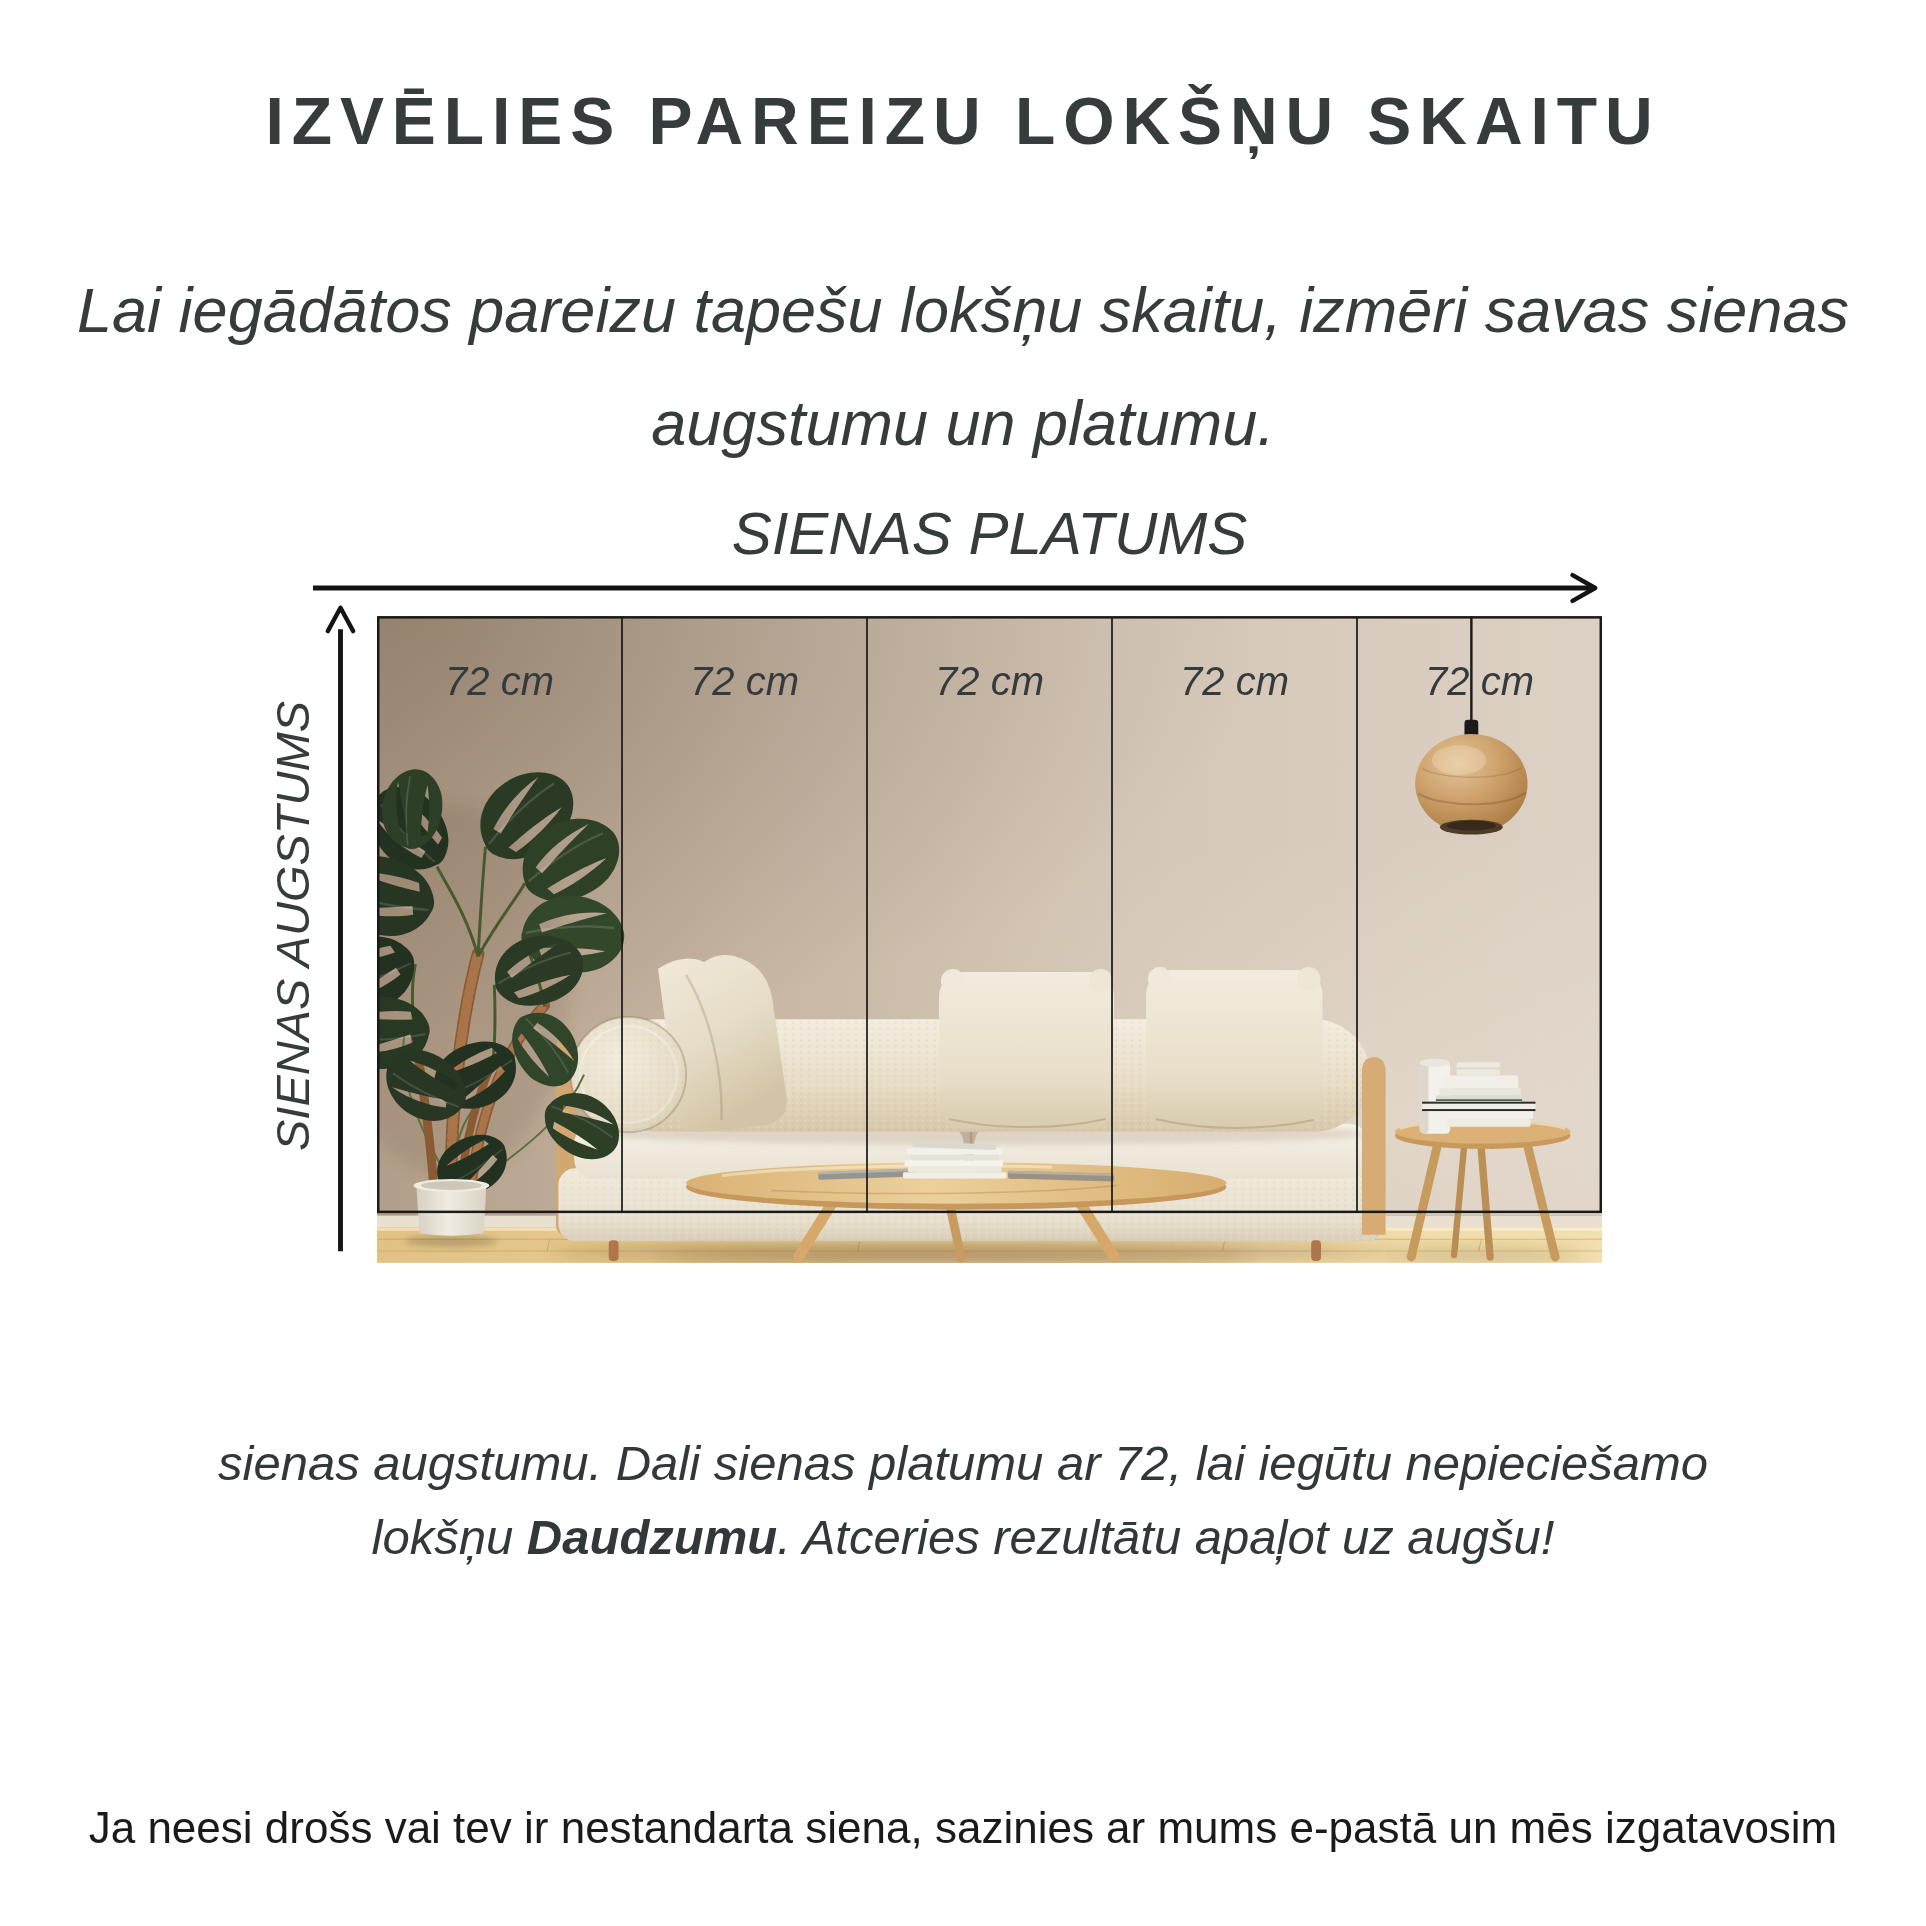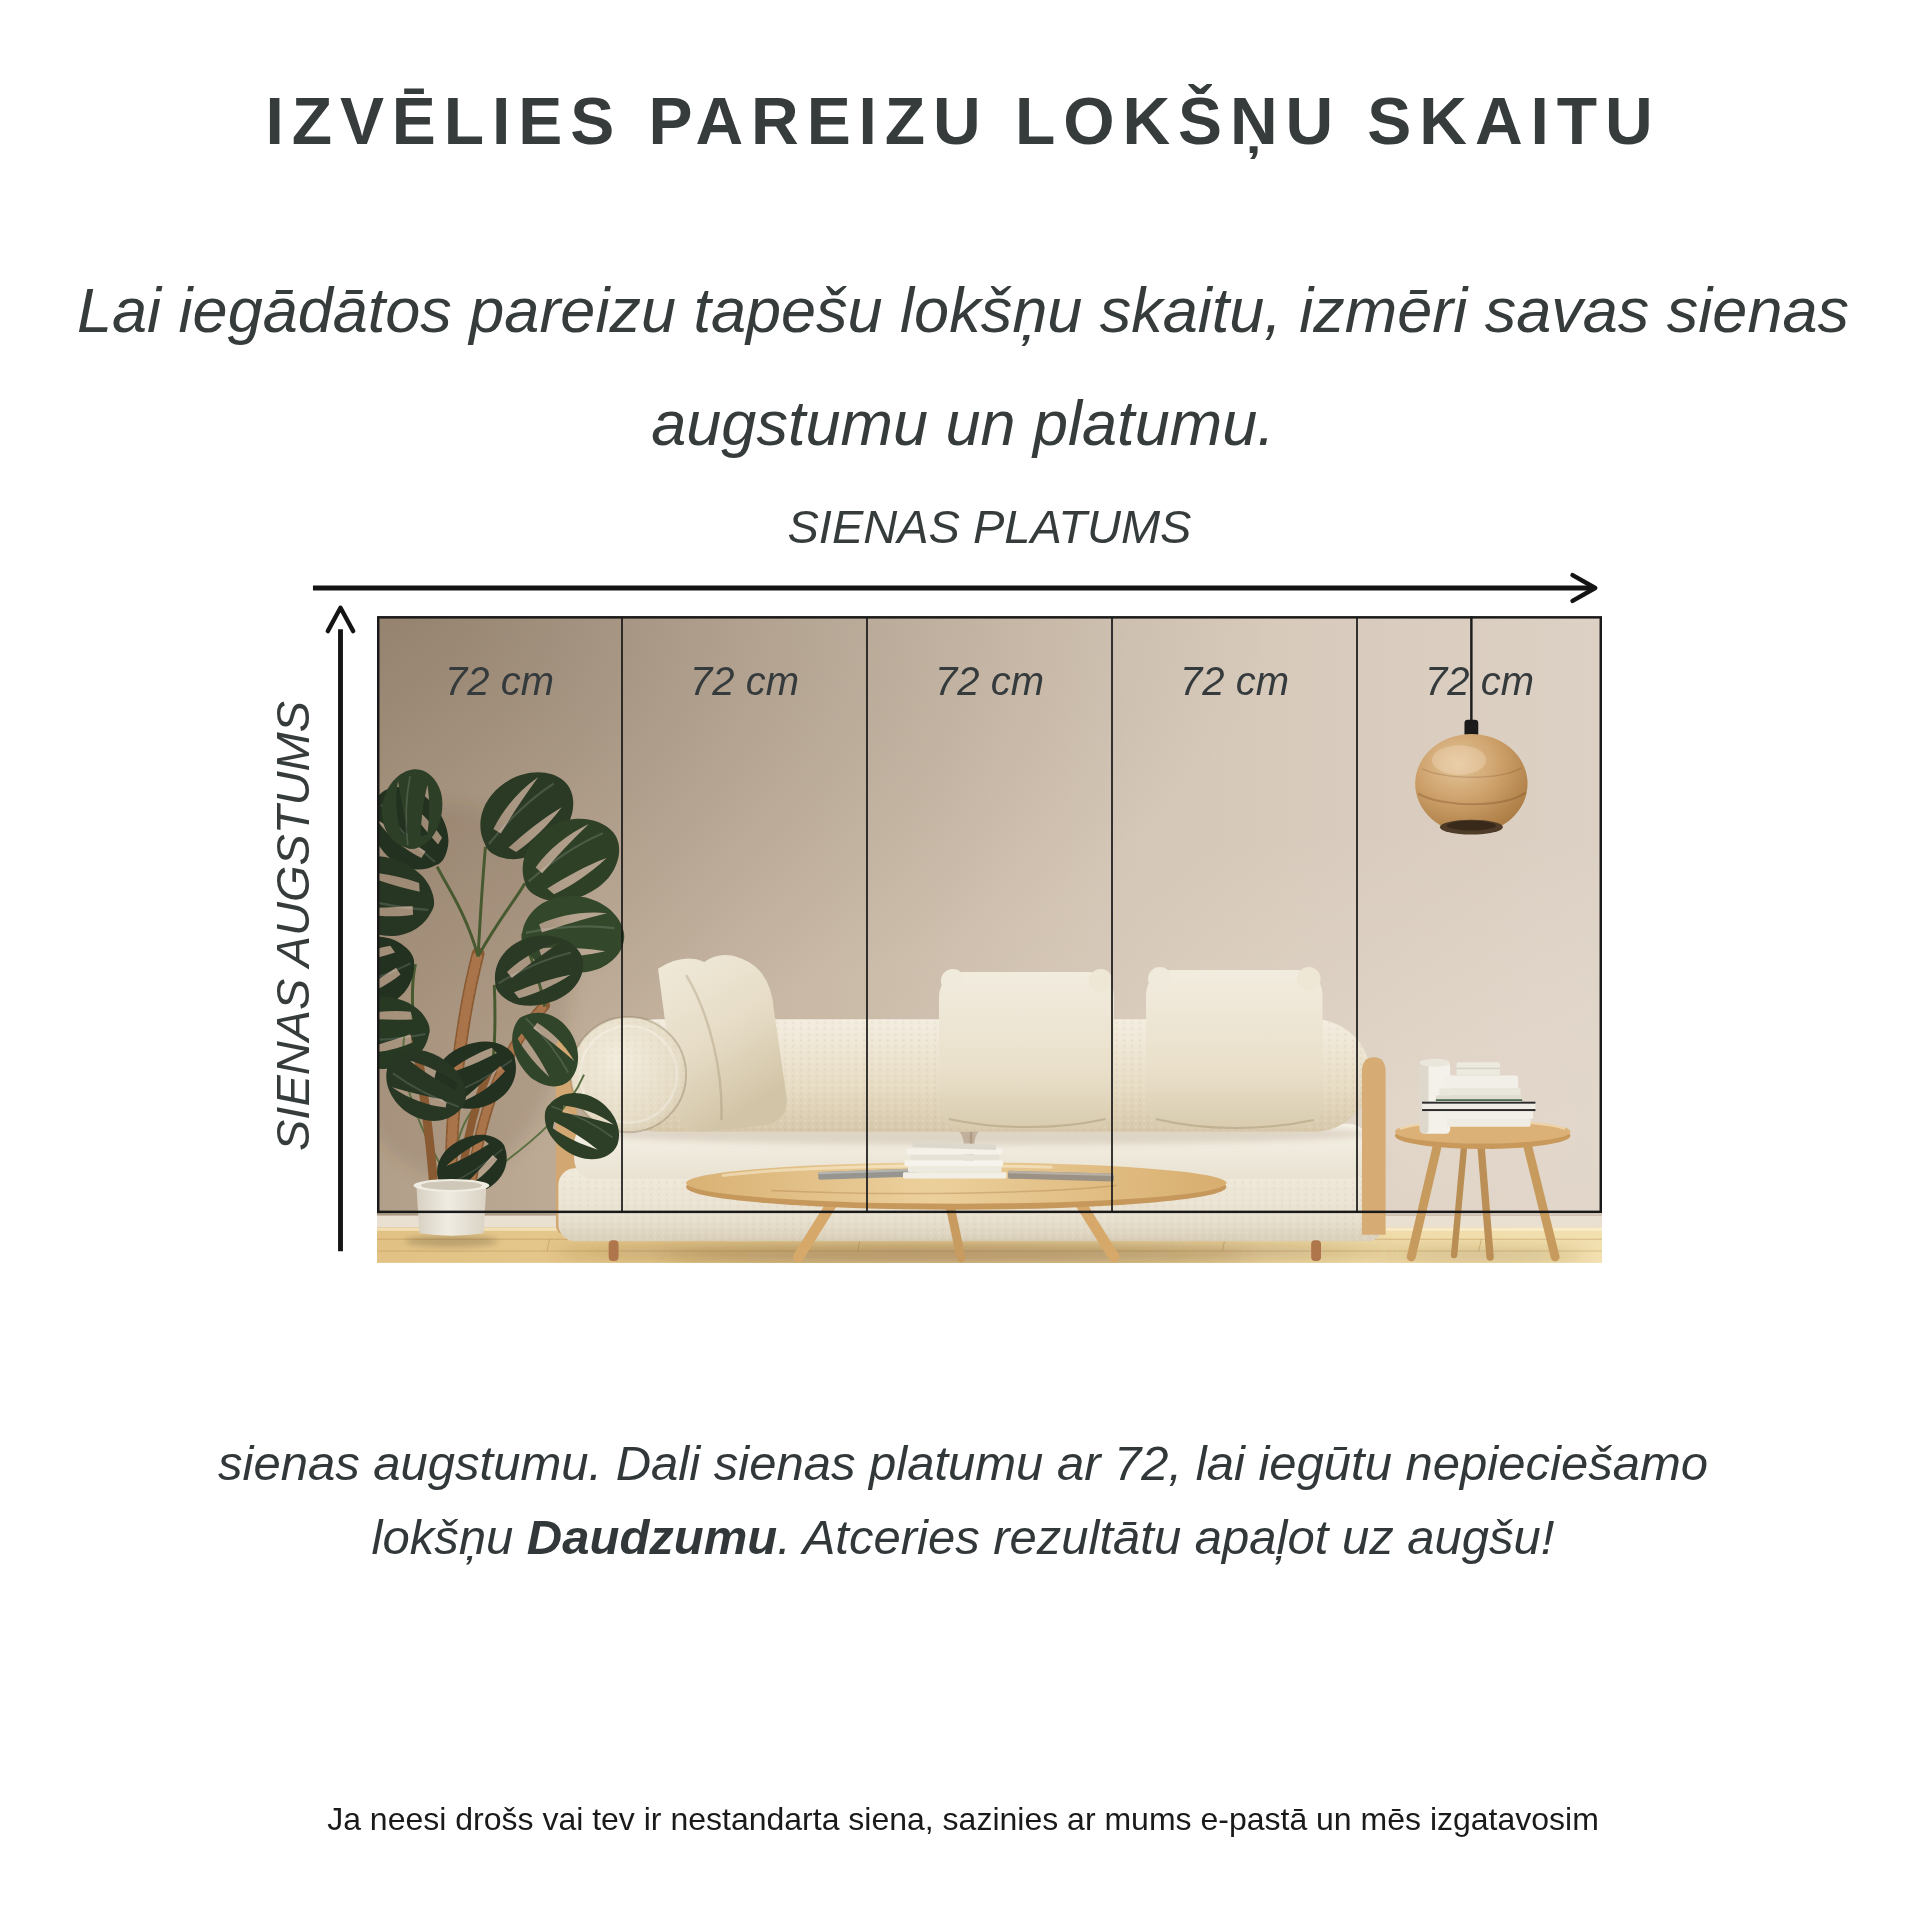--- a/index.html
+++ b/index.html
@@ -3,34 +3,34 @@
 <meta charset="utf-8">
 <style>
   html,body{margin:0;padding:0;background:#ffffff;}
   .canvas{position:relative;width:1926px;height:1926px;background:#ffffff;overflow:hidden;
           font-family:"Liberation Sans","DejaVu Sans",sans-serif;color:var(--text-dark,#363b3b);}
   .title{position:absolute;top:83px;left:0;width:100%;margin:0;text-align:center;
          font-size:66px;font-weight:700;letter-spacing:.12em;color:var(--text-dark,#363b3b);}
   .subtitle{position:absolute;top:254px;left:0;width:100%;margin:0;text-align:center;
             font-style:italic;font-size:63px;line-height:1.8;color:var(--text-dark,#3a3f3f);}
   .width-label{position:absolute;top:499px;left:377px;width:1225px;text-align:center;
-               font-style:italic;font-size:47px;color:var(--text-dark,#3a3f3f);}
+               font-style:italic;font-size:60px;color:var(--text-dark,#3a3f3f);}
   .height-label{position:absolute;top:926px;left:292px;transform:translate(-50%,-50%) rotate(-90deg);
                 white-space:nowrap;font-style:italic;font-size:47px;color:var(--text-dark,#3a3f3f);}
   .arrow{position:absolute;}
   .arrow line,.arrow polyline{stroke:#141414;}
   .scene{position:absolute;left:377px;top:616px;width:1225px;height:647px;}
   .scene svg.room{display:block;width:100%;height:100%;}
   .sheet-labels{position:absolute;top:43px;left:0;width:100%;display:flex;}
   .sheet-label{flex:1;text-align:center;font-style:italic;font-size:40px;color:#353b3c;}
   .instruction{position:absolute;top:1427px;left:0;width:100%;text-align:center;
                font-style:italic;font-size:49px;line-height:1.5;color:#32383a;}
   .instruction b{font-weight:700;}
   .footer{position:absolute;top:1796px;left:0;width:100%;text-align:center;
-          font-size:32px;line-height:1.45;color:var(--text-black,#1a1a1a);}
+          font-size:44px;line-height:1.45;color:var(--text-black,#1a1a1a);}
 </style>
 </head>
 <body>
 
 <div class="canvas">
 
   <h1 class="title">IZVĒLIES PAREIZU LOKŠŅU SKAITU</h1>
 
   <p class="subtitle"><span>Lai iegādātos pareizu tapešu lokšņu skaitu, izmēri savas sienas</span><br><span>augstumu un platumu.</span></p>
 

